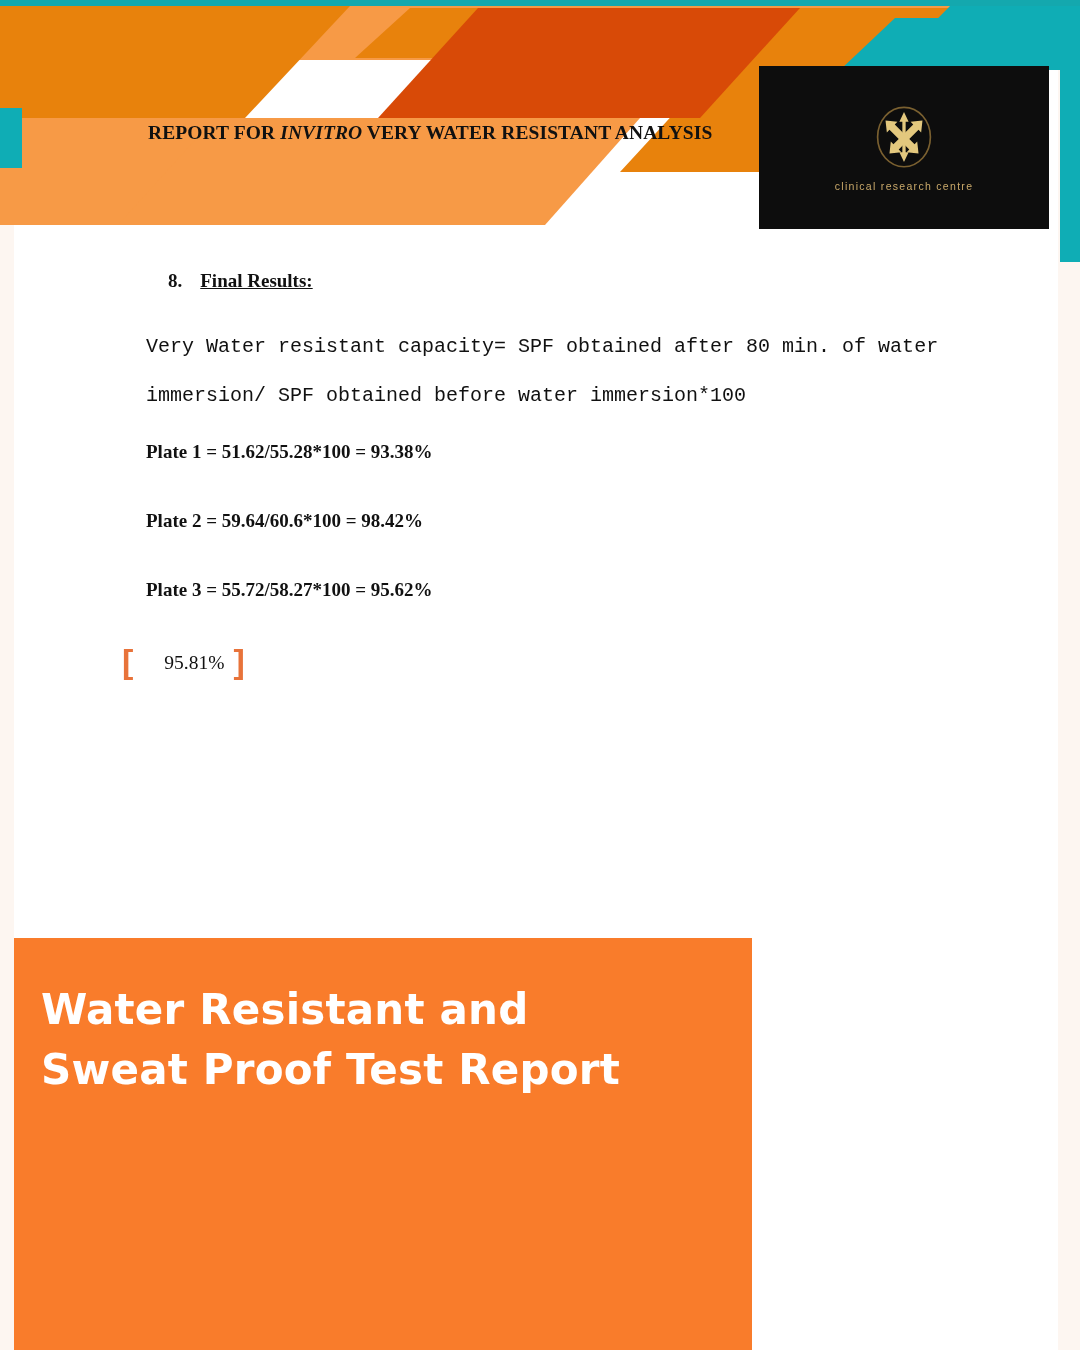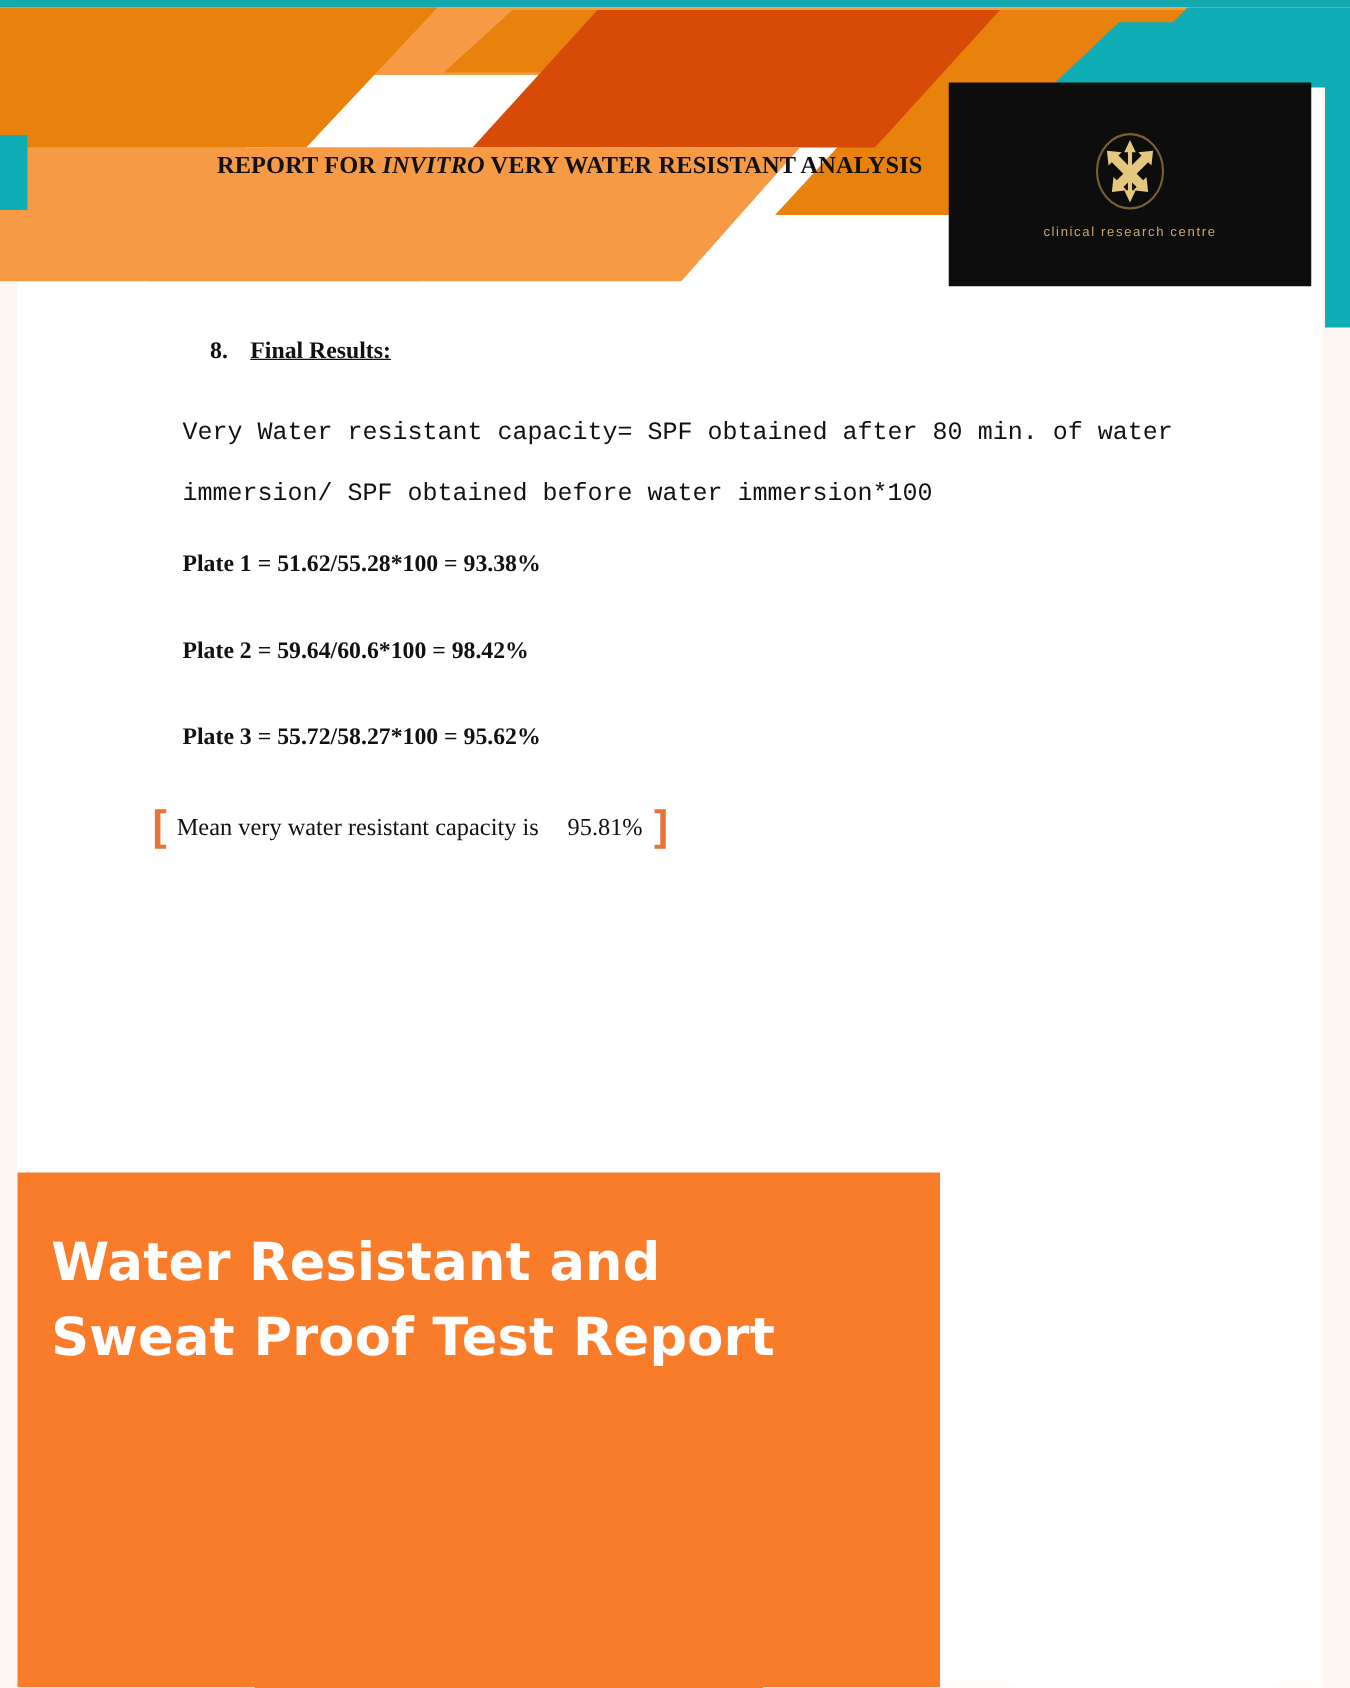--- a/index.html
+++ b/index.html
@@ -87,21 +87,21 @@
     margin-top: 8px;
     white-space: nowrap;
   }
 
   
   .report-title {
     position: absolute;
     left: 148px;
     top: 119px;
     width: 590px;
-    text-align: right;
+    text-align: left;
     font-family: "Liberation Serif", serif;
     font-weight: bold;
     font-size: 19.5px;
     line-height: 27px;
     color: #111;
     letter-spacing: 0.1px;
   }
   .report-title .italic { font-style: italic; }
 
   
@@ -252,21 +252,20 @@
     </div>
 
     <div class="formula">Very Water resistant capacity= SPF obtained after 80 min. of water immersion/ SPF obtained before water immersion*100</div>
 
     <div class="plate-line plate-1">Plate 1 = 51.62/55.28*100 = 93.38%</div>
     <div class="plate-line plate-2">Plate 2 = 59.64/60.6*100 = 98.42%</div>
     <div class="plate-line plate-3">Plate 3 = 55.72/58.27*100 = 95.62%</div>
 
     <div class="mean-line">
       <span class="brk left">[</span>
-      <span>Mean very water resistant capacity is </span>
       <b>95.81%</b>
       <span class="brk right">]</span>
     </div>
 
   </div>
 
   <div class="callout">
     <h1 class="callout-title">Water Resistant and Sweat Proof Test Report</h1>
   </div>
 

